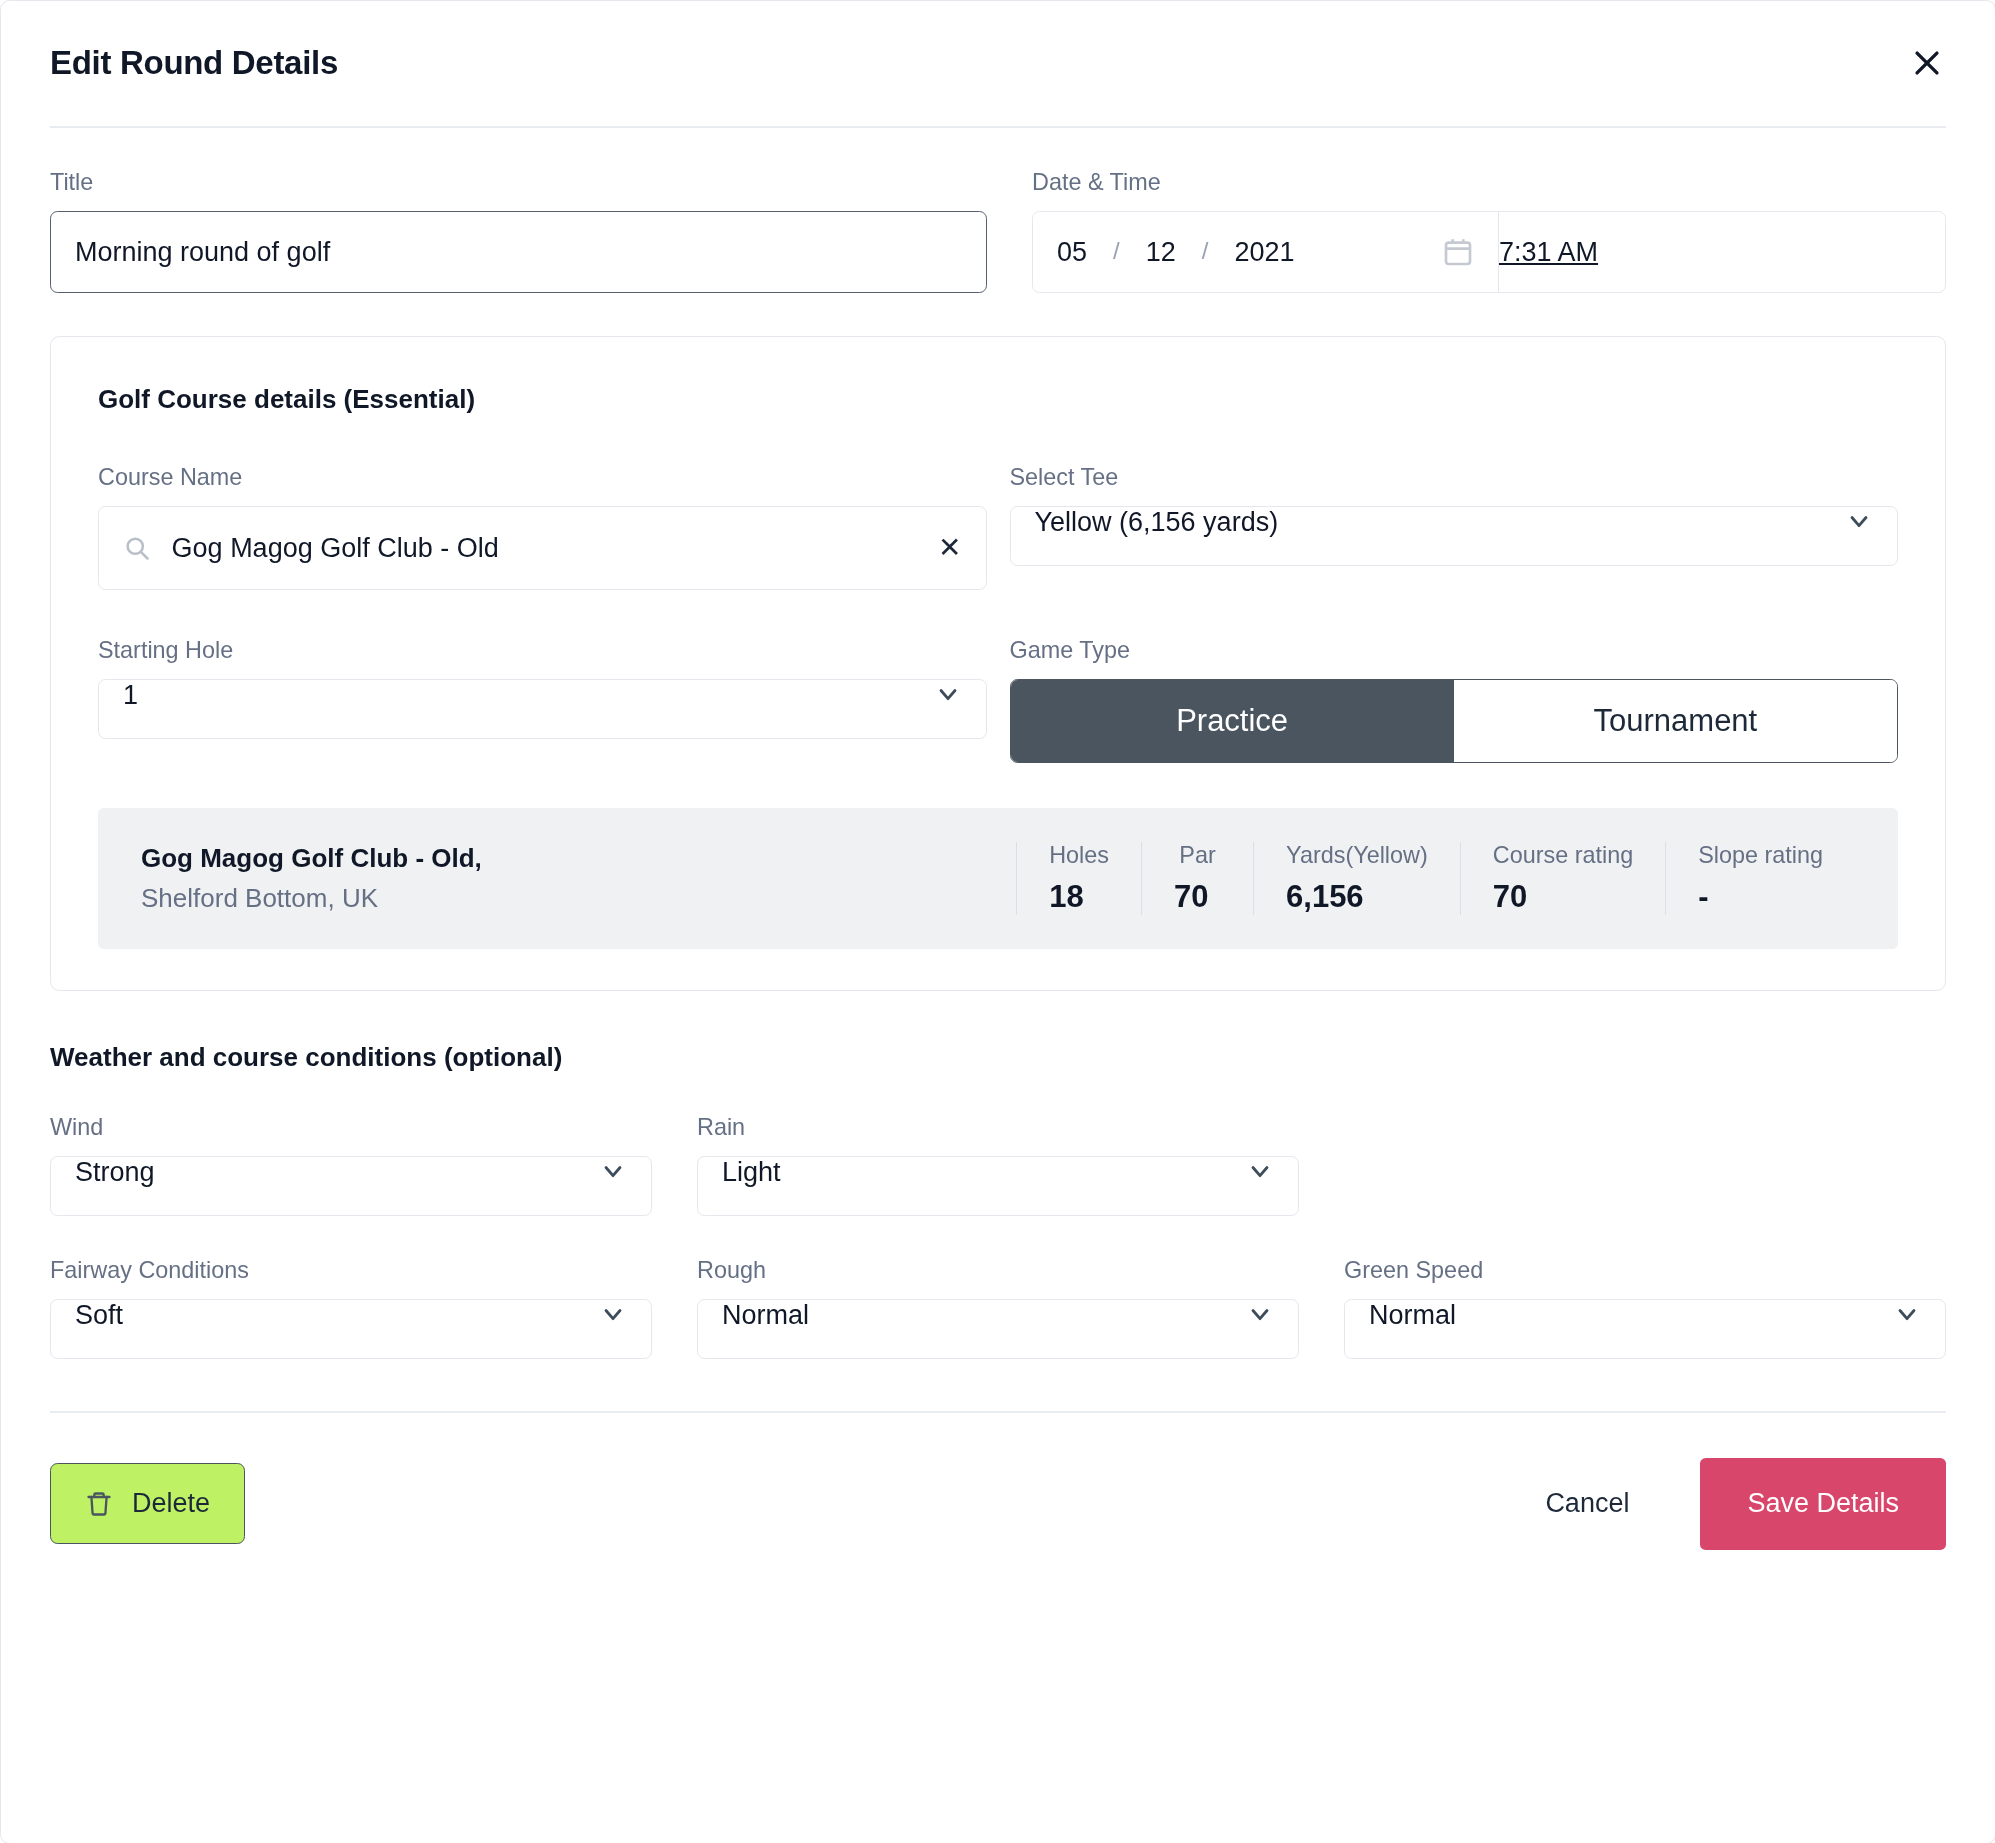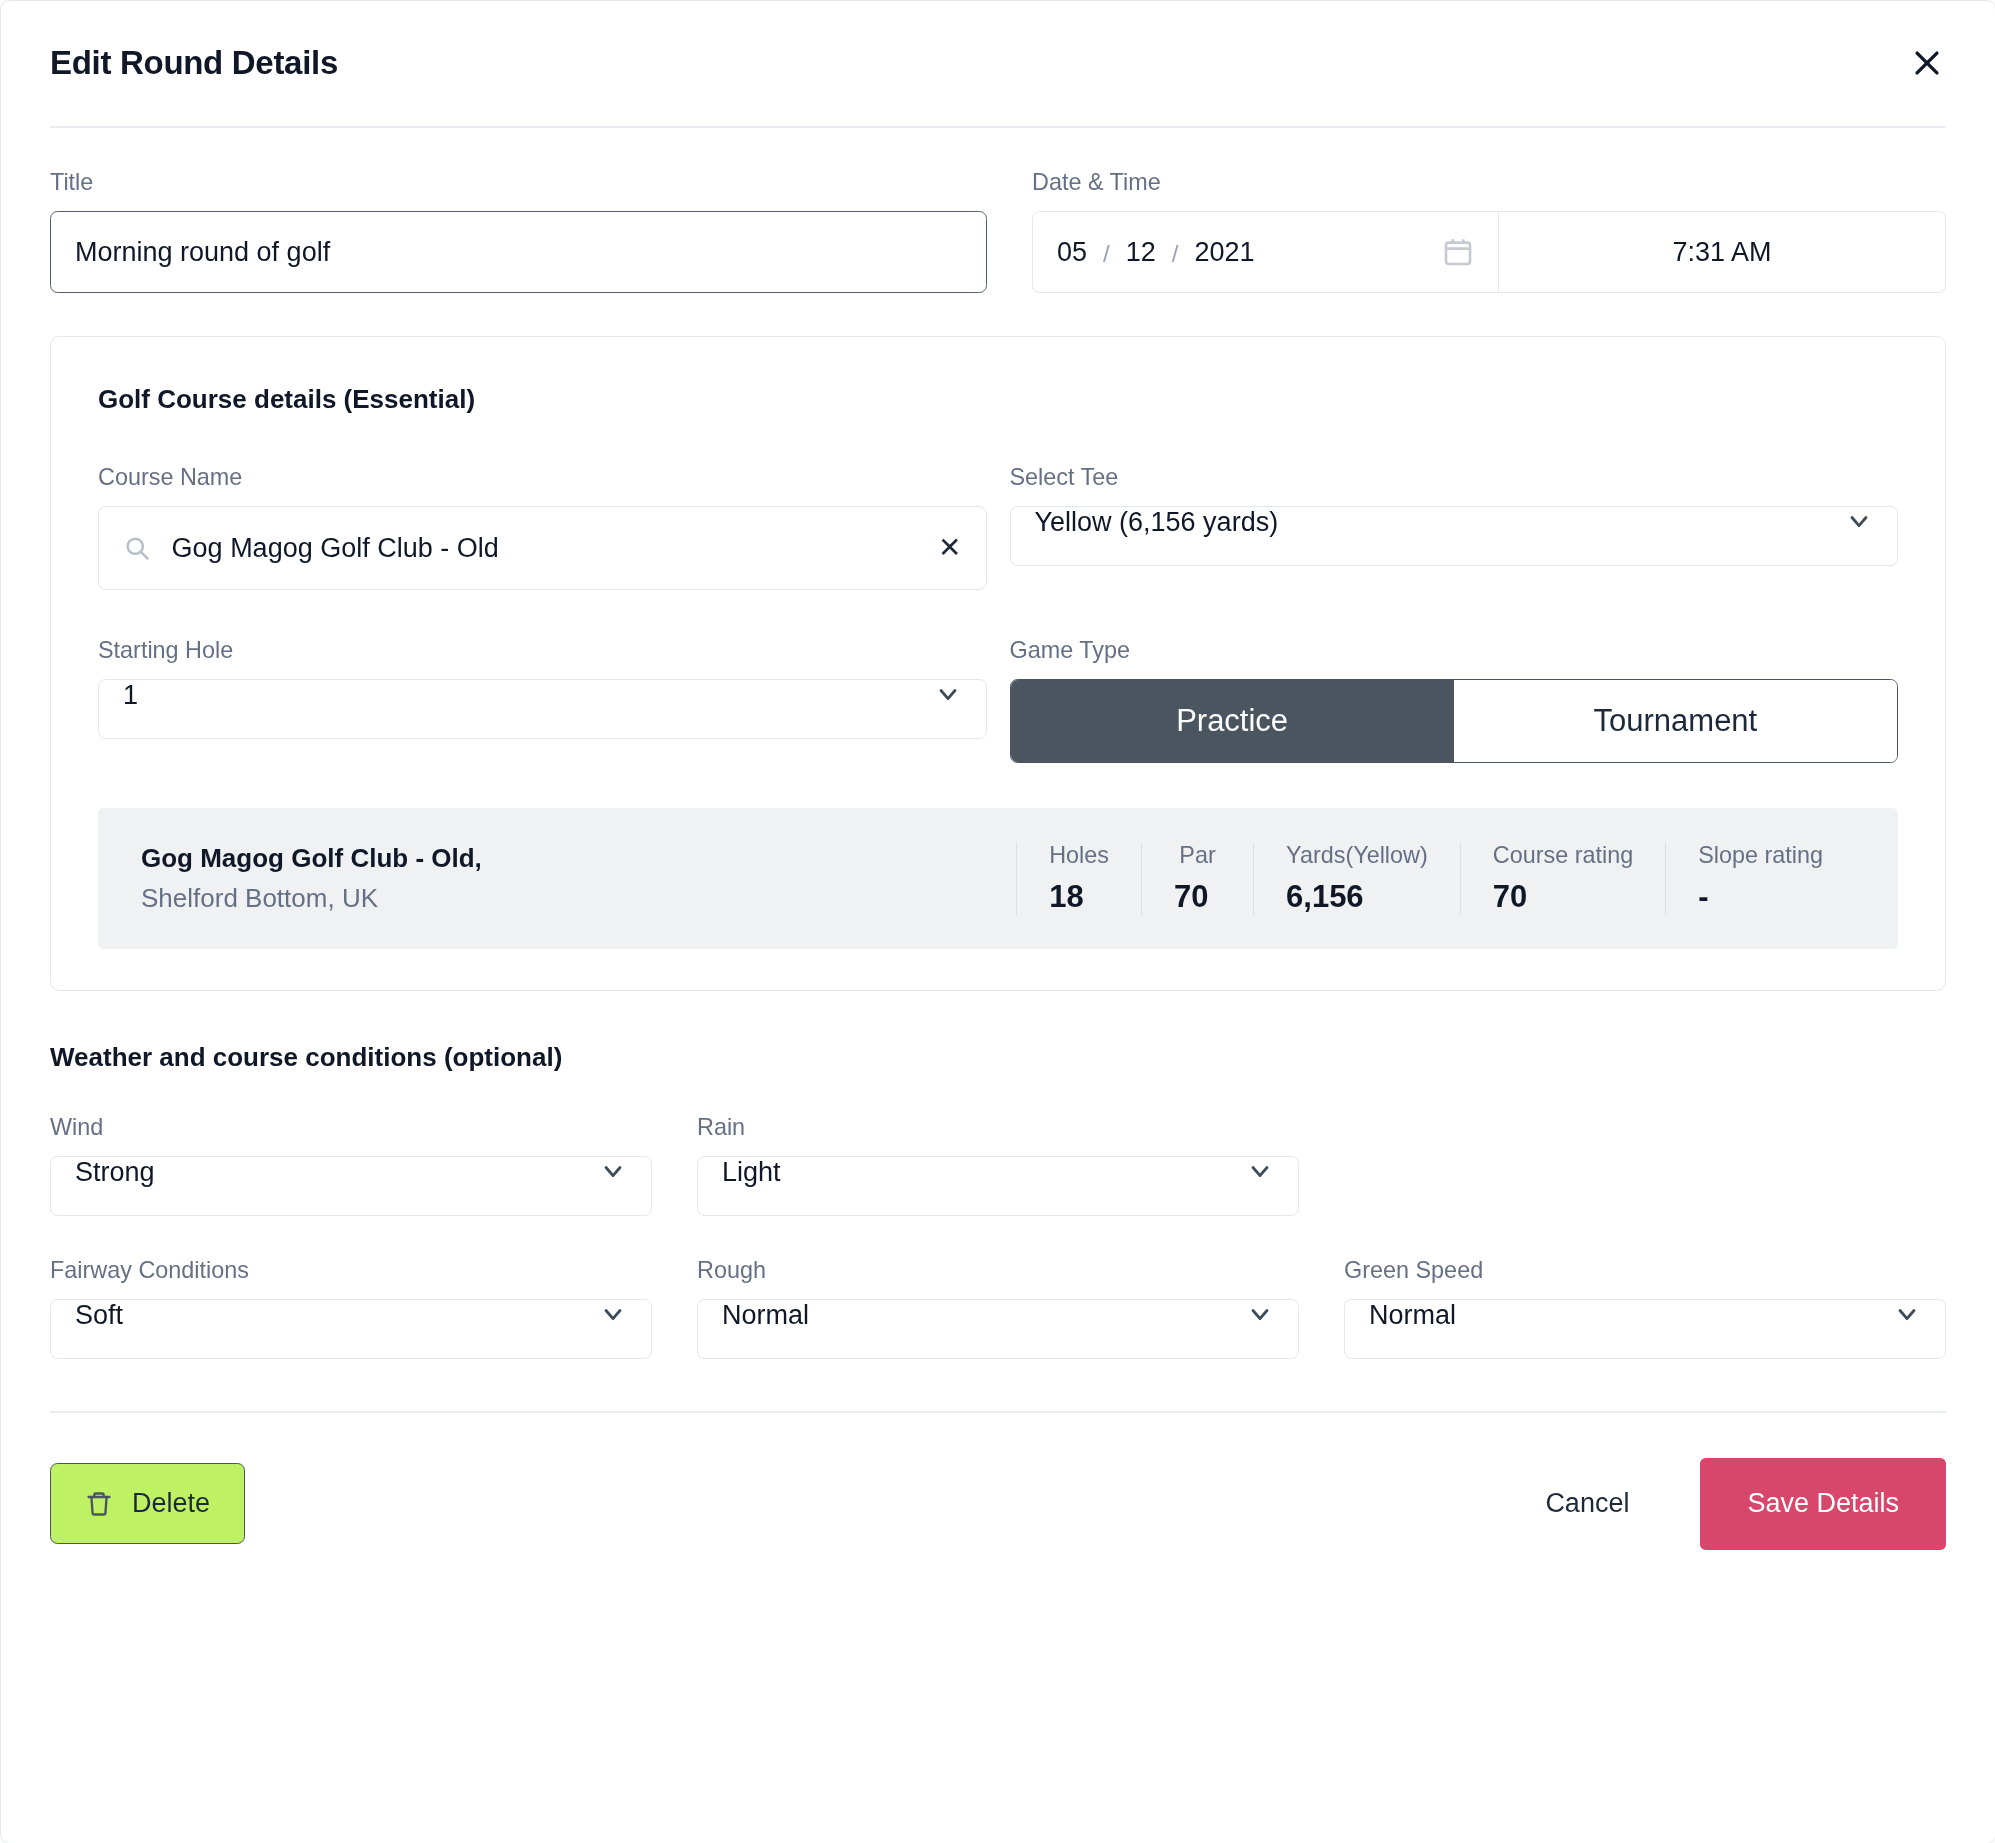--- a/index.html
+++ b/index.html
@@ -92,29 +92,29 @@
   .date-part {
     flex: 0 0 466px;
     display: flex;
     align-items: center;
     justify-content: space-between;
     padding: 0 24px;
     border-right: 1.9px solid #e4e7ec;
     font-size: 27px;
     color: #101828;
   }
-  .date-nums { display: flex; align-items: flex-end; gap: 16px; }
+  .date-nums { display: flex; align-items: flex-start; gap: 26px; }
   .date-sep { color: #98a2b3; font-size: 24px; }
   .time-part {
     flex: 1;
     display: flex;
     align-items: center;
-    justify-content: center;
-    font-size: 27px;
-    color: #101828;
+    font-size: 27px;
+    color: #101828;
+    text-decoration: underline;
   }
 
   
   .course-card {
     margin-top: 43px;
     border: 1.9px solid #e4e7ec;
     border-radius: 9.4px;
     padding: 47px 47px 41px 47px;
   }
   .card-heading {

